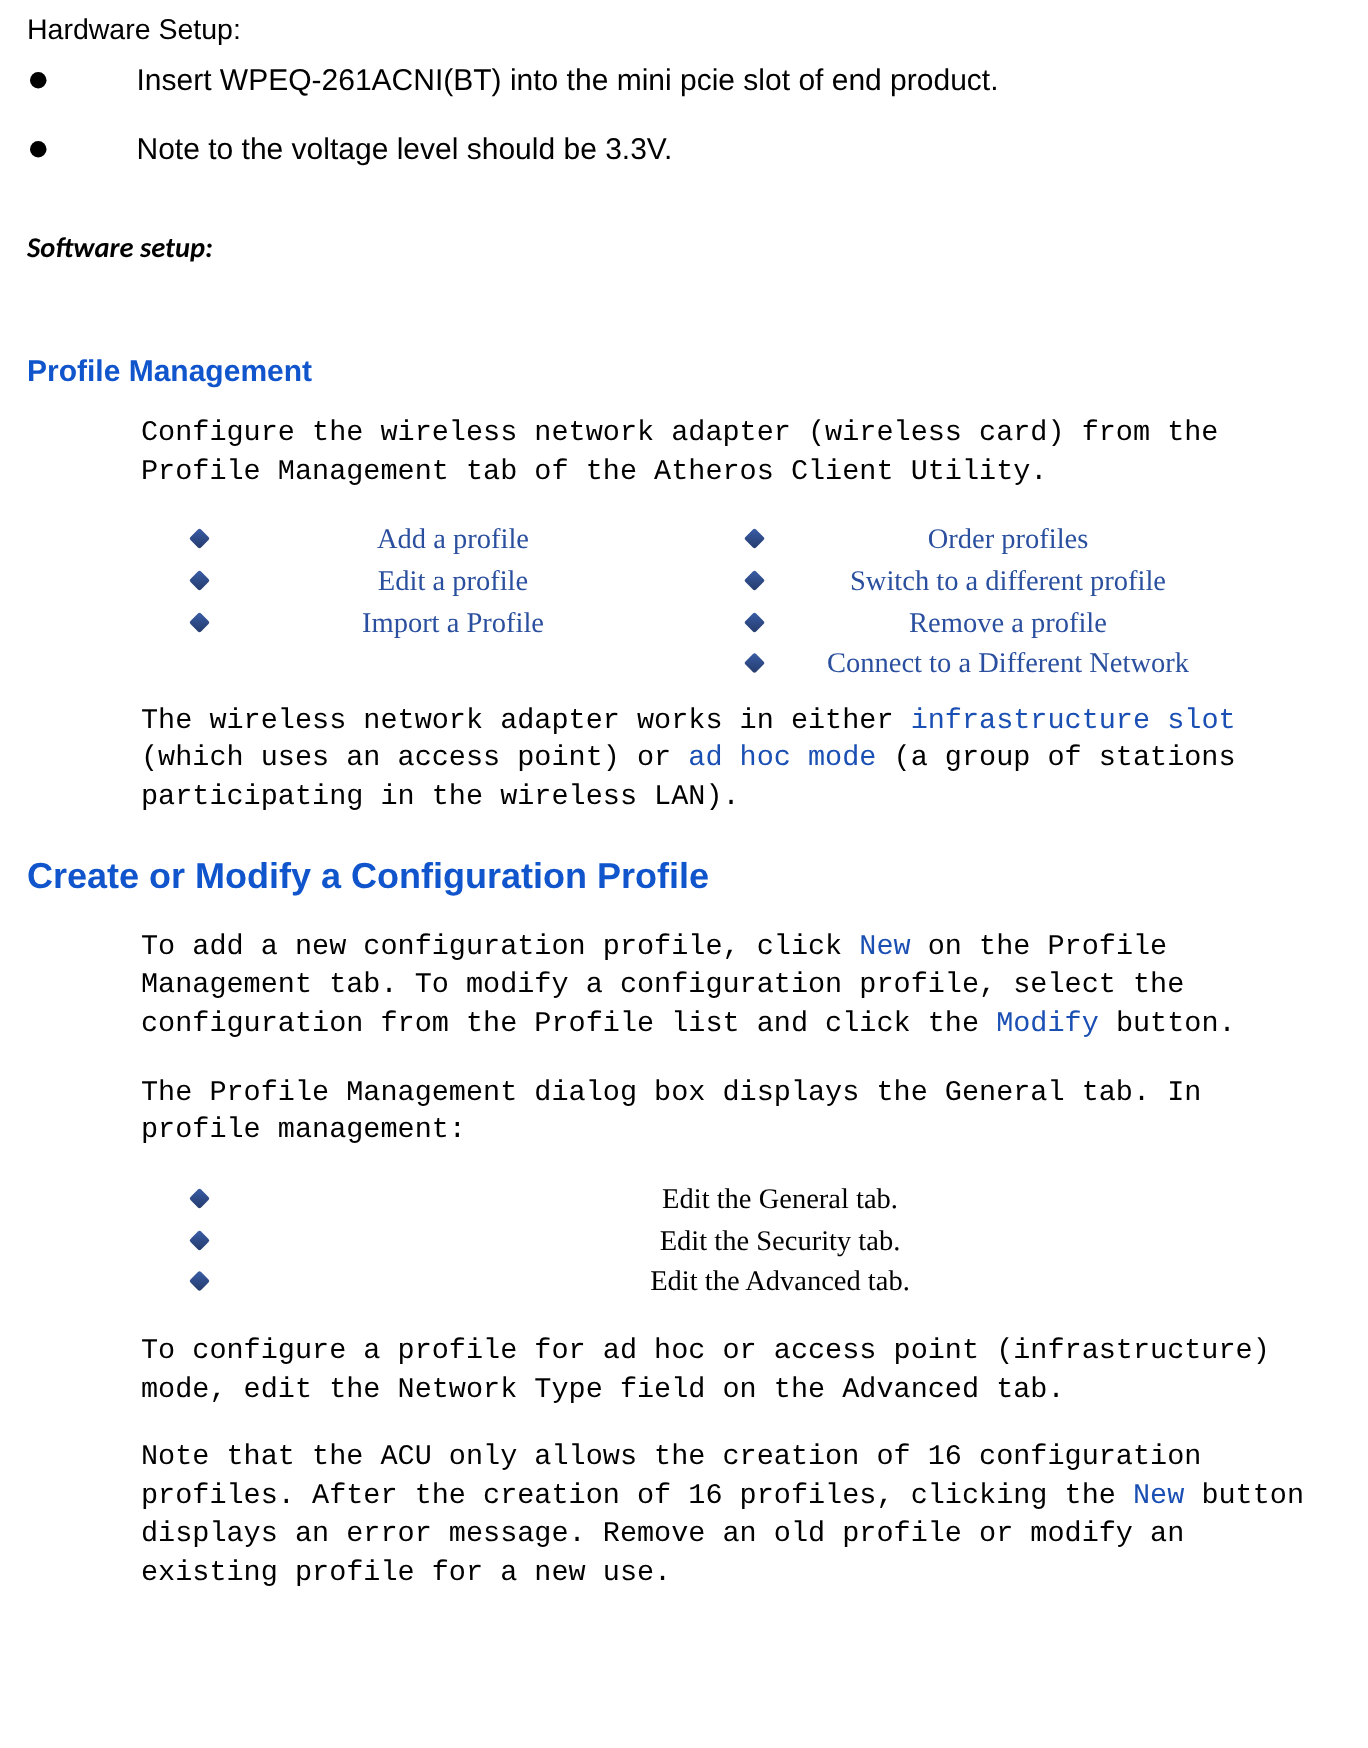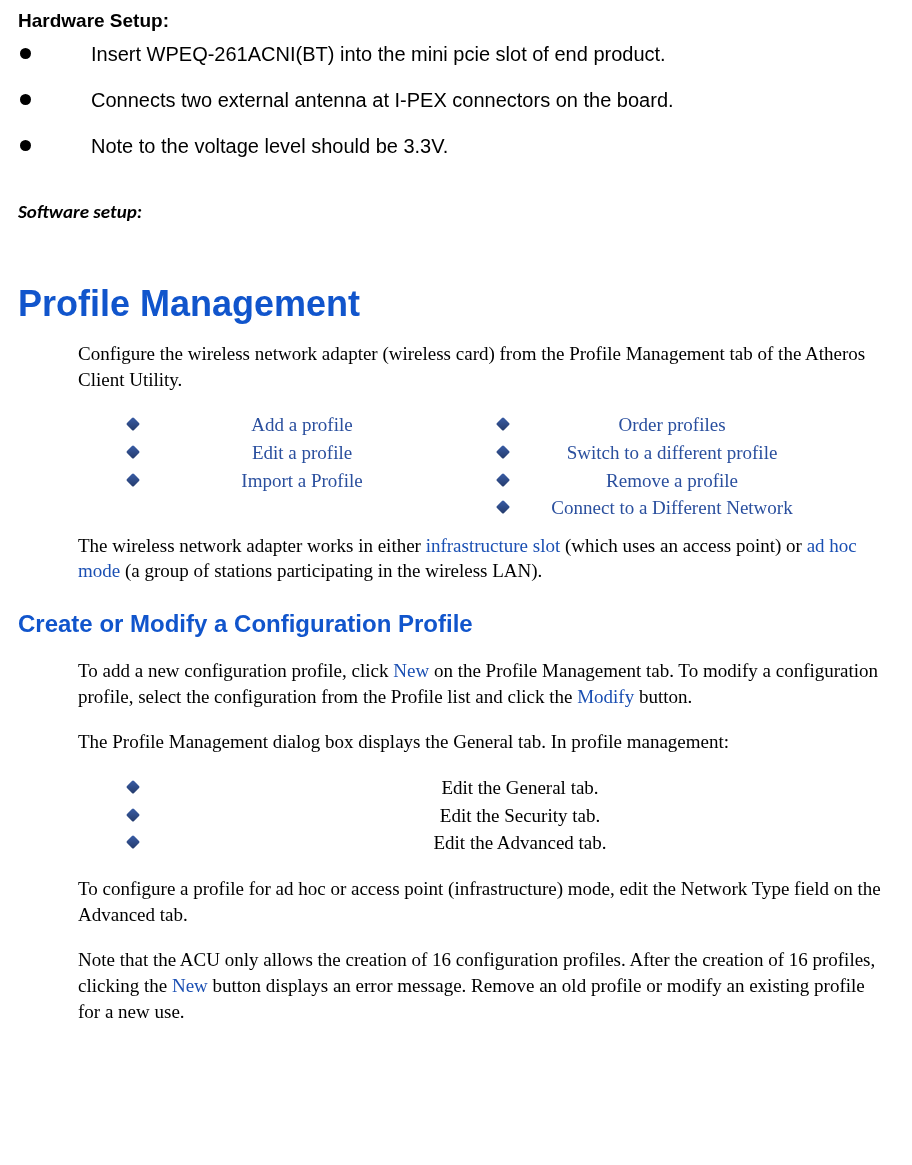--- a/index.html
+++ b/index.html
@@ -6,21 +6,21 @@
     margin: 0;
     padding: 10px 18px 30px 18px;
     background: #fff;
     font-family: Arial, Helvetica, sans-serif;
     color: #000;
     width: 912px;
     box-sizing: border-box;
   }
   .hw-heading {
     font-family: "Segoe UI", Arial, sans-serif;
-    font-weight: bold;
+    font-weight: normal;
     font-size: 19px;
     margin: 0 0 8px 0;
   }
   .hw-list { margin: 0; padding: 0; list-style: none; }
   .hw-list li {
     display: flex;
     align-items: flex-start;
     margin-bottom: 18px;
   }
   .hw-bullet {
@@ -34,41 +34,41 @@
   }
   .sw-heading {
     font-family: "Segoe UI", Calibri, Arial, sans-serif;
     font-weight: bold;
     font-size: 19px;
     margin: 40px 0 10px 0;
     font-style: italic;
   }
   .h1-blue {
     font-family: Arial, sans-serif;
-    font-size: 36px;
+    font-size: 20px;
     font-weight: bold;
     color: #1155cc;
     margin: 60px 0 16px 0;
   }
   .h2-blue {
     font-family: Arial, sans-serif;
     font-size: 24px;
     font-weight: bold;
     color: #1155cc;
     margin: 26px 0 20px 0;
   }
   .body-block {
     margin-left: 60px;
     margin-right: 10px;
   }
   .serif-p {
-    font-family: Liberation Serif, serif;
+    font-family: Liberation Mono, monospace;
     font-size: 19px;
     line-height: 1.35;
-    margin: 0 0 20px 0;
+    margin: 0 0 20px 16px;
     color: #000;
   }
   .link-like { color: #1a4fb3; }
   .two-col {
     display: flex;
     gap: 0;
     margin-bottom: 10px;
   }
   .col {
     width: 370px;
@@ -95,24 +95,20 @@
   .tabs-list { margin-left: 50px; }
 </style>
 </head>
 <body>
 
 <div class="hw-heading">Hardware Setup:</div>
 <ul class="hw-list">
   <li>
     <span class="hw-bullet"></span>
     <span class="hw-text">Insert WPEQ-261ACNI(BT) into the mini pcie slot of end product.</span>
-  </li>
-  <li>
-    <span class="hw-bullet"></span>
-    <span class="hw-text">Connects two external antenna at I-PEX connectors on the board.</span>
   </li>
   <li>
     <span class="hw-bullet"></span>
     <span class="hw-text">Note to the voltage level should be 3.3V.</span>
   </li>
 </ul>
 
 <div class="sw-heading">Software setup:</div>
 
 <h1 class="h1-blue">Profile Management</h1>

